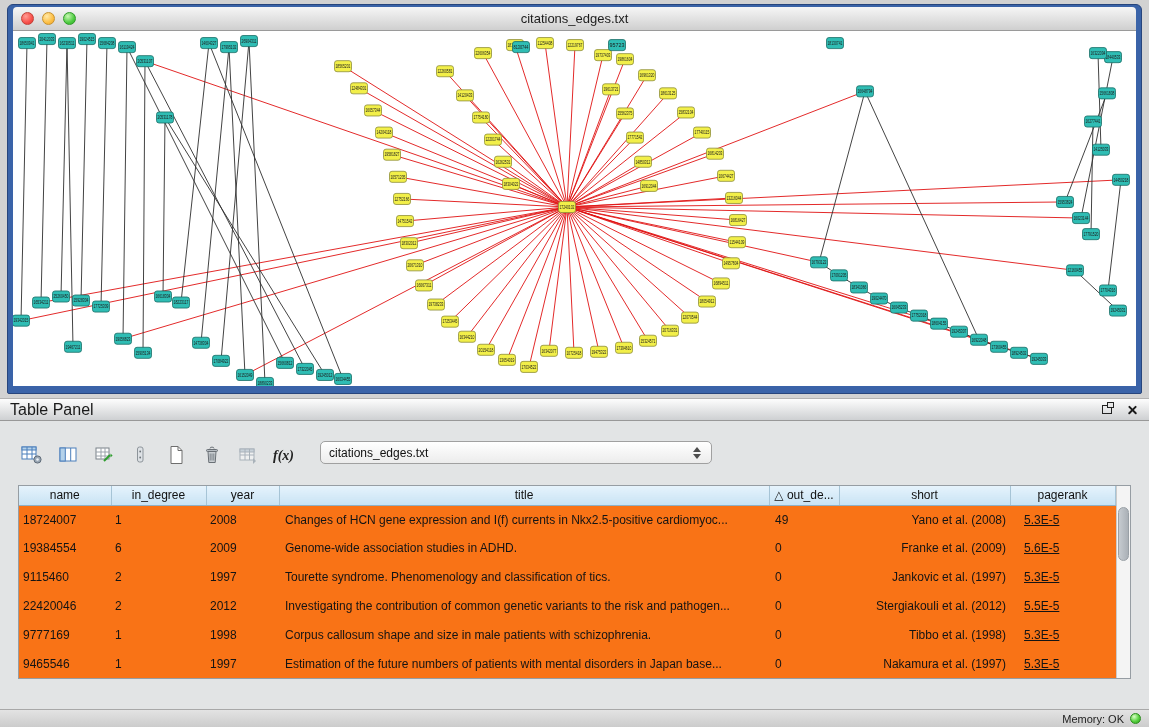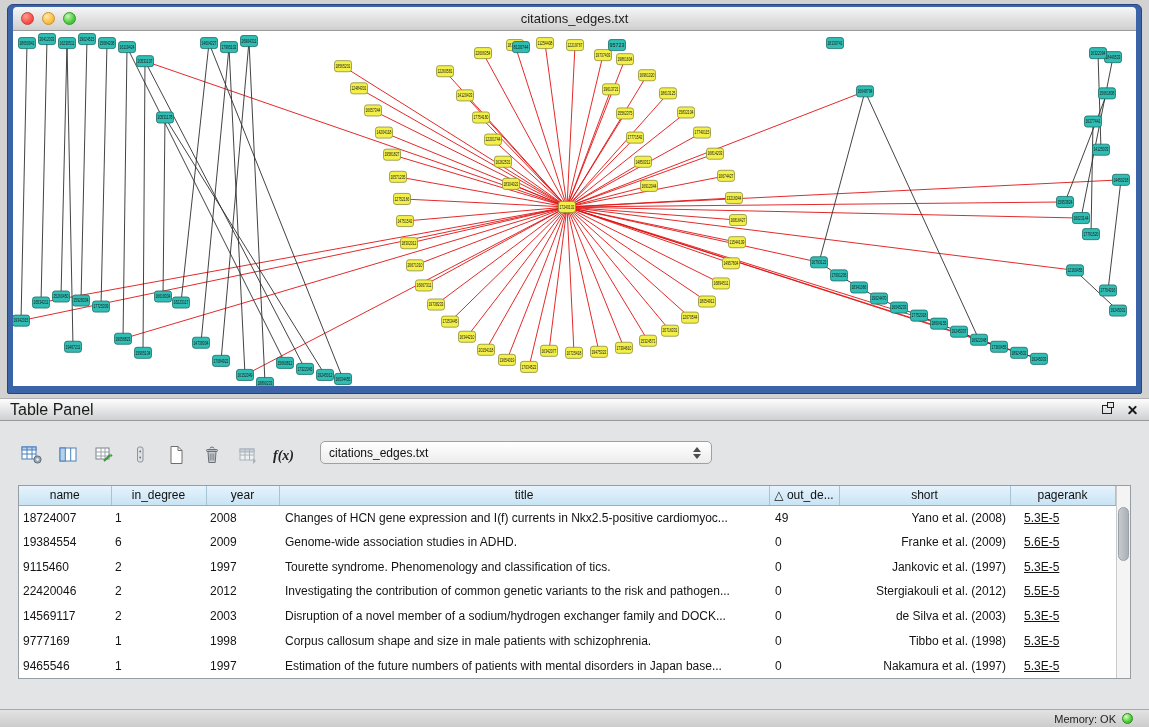--- a/index.html
+++ b/index.html
@@ -56,21 +56,21 @@
     background:linear-gradient(#ffffff,#ececec);border:1px solid #a0a0a0;border-radius:5px;
     display:flex;align-items:center;padding:0 8px;font-size:12px;color:#111;
   }
   .combo-arrows{margin-left:auto;display:flex;flex-direction:column;gap:2px;padding-right:2px;}
   .tri-up{width:0;height:0;border-left:4px solid transparent;border-right:4px solid transparent;border-bottom:5px solid #4d4d4d;}
   .tri-down{width:0;height:0;border-left:4px solid transparent;border-right:4px solid transparent;border-top:5px solid #4d4d4d;}
 
   
   .table-wrap{
     position:absolute;left:18px;top:64px;width:1113px;height:194px;box-sizing:border-box;
-    background:#ffffff;border:1px solid #969da3;display:flex;overflow:hidden;
+    background:#f97316;border:1px solid #969da3;display:flex;overflow:hidden;
   }
   table{border-collapse:collapse;table-layout:fixed;width:1096px;font-size:12px;}
   th{
     height:19px;background:linear-gradient(#e6f3fc,#c8e3f4);
     border-right:1px solid #a6c4d6;border-bottom:1px solid #8fb1c6;
     font-weight:normal;font-size:12px;color:#111;text-align:center;
     overflow:hidden;white-space:nowrap;padding:0 2px;box-sizing:border-box;
   }
   td{
     height:16px;padding:0 4px;white-space:nowrap;overflow:hidden;color:#141414;
@@ -91,21 +91,21 @@
     margin-left:-1px;font-family:inherit;
   }
   .tab.selected{background:linear-gradient(#868686,#5e5e5e);color:#fff;border-color:#686868;}
   .tab:first-child{border-radius:4px 0 0 4px;margin-left:0;}
   .tab:last-child{border-radius:0 4px 4px 0;}
 
   
   .statusbar{
     position:absolute;left:0;bottom:0;width:100%;height:18px;box-sizing:border-box;
     background:linear-gradient(#e3e3e3,#cccccc);border-top:1px solid #a8a8a8;
-    display:flex;align-items:center;justify-content:flex-end;gap:6px;padding:0 16px;
+    display:flex;align-items:center;justify-content:flex-end;gap:6px;padding:0 8px;
     font-size:11px;color:#222;
   }
   .led{width:11px;height:11px;border-radius:50%;background:radial-gradient(circle at 35% 30%,#d9ffc5,#57d13f 55%,#2f9e1f);border:1px solid #2b8c1c;box-sizing:border-box;}
 </style>
 </head>
 <body>
 
 <div class="net-window">
   <div class="titlebar">
     <div class="lights">
@@ -822,29 +822,20 @@
           <tr>
             <td class="col-name">22420046</td>
             <td class="col-in_degree">2</td>
             <td class="col-year">2012</td>
             <td class="col-title">Investigating the contribution of common genetic variants to the risk and pathogen...</td>
             <td class="col-out_degree">0</td>
             <td class="col-short">Stergiakouli et al. (2012)</td>
             <td class="col-pagerank">5.5E-5</td>
           </tr>
           <tr>
-            <td class="col-name">14569117</td>
-            <td class="col-in_degree">2</td>
-            <td class="col-year">2003</td>
-            <td class="col-title">Disruption of a novel member of a sodium/hydrogen exchanger family and DOCK...</td>
-            <td class="col-out_degree">0</td>
-            <td class="col-short">de Silva et al. (2003)</td>
-            <td class="col-pagerank">5.3E-5</td>
-          </tr>
-          <tr>
             <td class="col-name">9777169</td>
             <td class="col-in_degree">1</td>
             <td class="col-year">1998</td>
             <td class="col-title">Corpus callosum shape and size in male patients with schizophrenia.</td>
             <td class="col-out_degree">0</td>
             <td class="col-short">Tibbo et al. (1998)</td>
             <td class="col-pagerank">5.3E-5</td>
           </tr>
           <tr>
             <td class="col-name">9465546</td>

